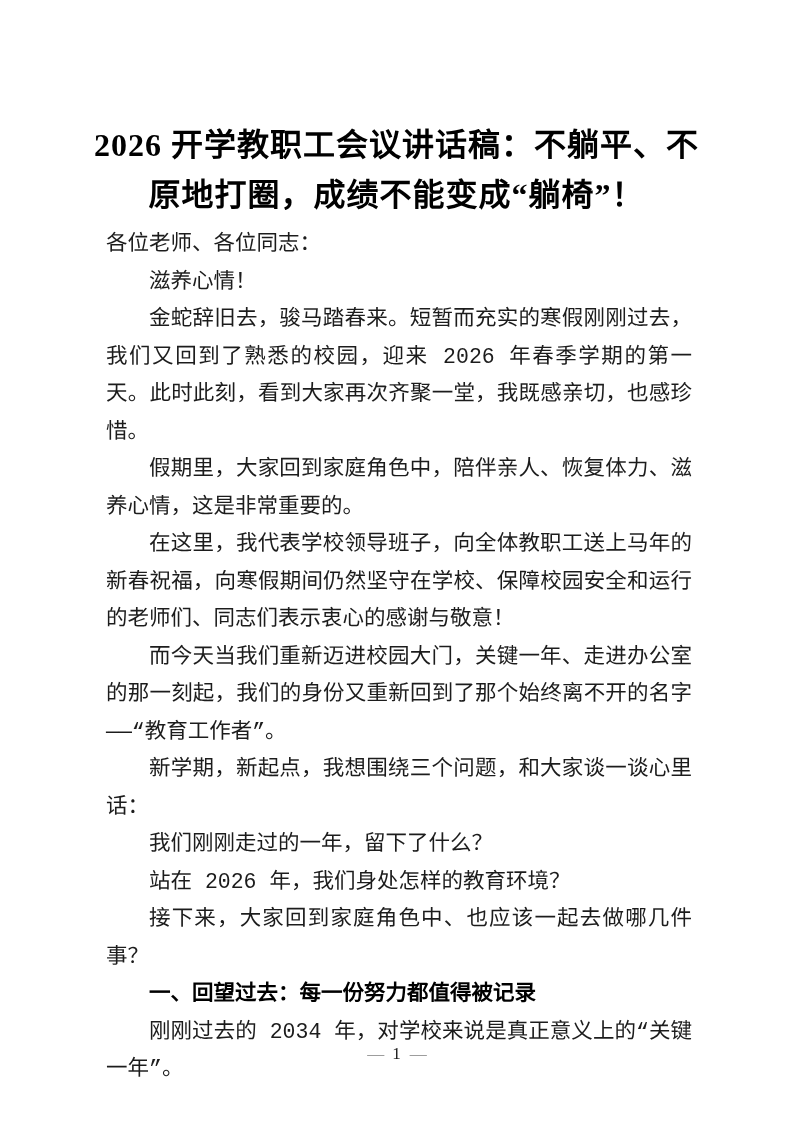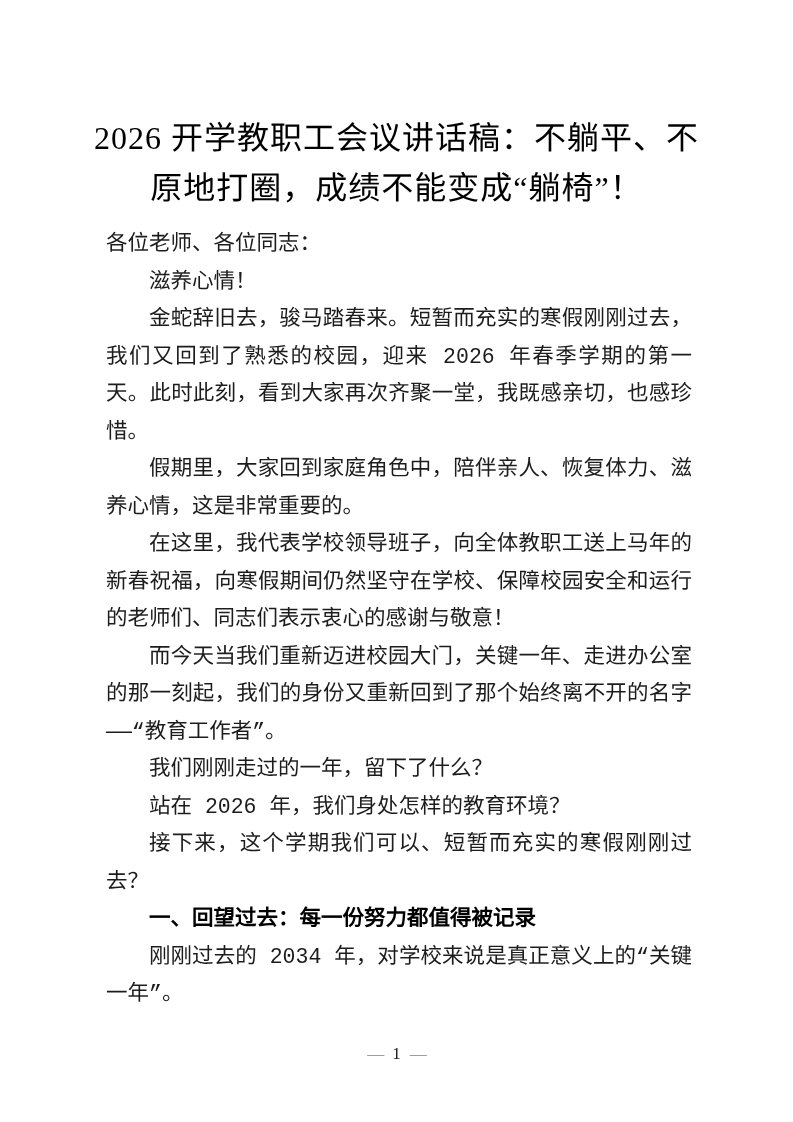--- a/index.html
+++ b/index.html
@@ -14,24 +14,24 @@
     background: #ffffff;
     overflow: hidden;
     font-family: "Liberation Serif", "DejaVu Serif", serif;
     color: #1c1c1c;
   }
   .doc-title {
     position: absolute;
     top: 108px;
     left: 50px;
     right: 50px;
-    margin: 5px;
+    margin: 12px;
     text-align: center;
     font-size: 32px;
-    font-weight: 400;
+    font-weight: 700;
     line-height: 50px;
     letter-spacing: 1px;
     color: #000000;
   }
   .title-line {
     display: block;
     white-space: nowrap;
   }
   .doc-body {
     position: absolute;
@@ -86,23 +86,24 @@
     <span class="title-line">原地打圈，成绩不能变成“躺椅”！</span>
   </h1>
 
   <div class="doc-body">
       <p class="para salutation">各位老师、各位同志：</p>
       <p class="para normal">滋养心情！</p>
       <p class="para normal">金蛇辞旧去，骏马踏春来。短暂而充实的寒假刚刚过去，我们又回到了熟悉的校园，迎来 2026 年春季学期的第一天。此时此刻，看到大家再次齐聚一堂，我既感亲切，也感珍惜。</p>
       <p class="para normal">假期里，大家回到家庭角色中，陪伴亲人、恢复体力、滋养心情，这是非常重要的。</p>
       <p class="para normal">在这里，我代表学校领导班子，向全体教职工送上马年的新春祝福，向寒假期间仍然坚守在学校、保障校园安全和运行的老师们、同志们表示衷心的感谢与敬意！</p>
       <p class="para normal">而今天当我们重新迈进校园大门，关键一年、走进办公室的那一刻起，我们的身份又重新回到了那个始终离不开的名字——“教育工作者”。</p>
+      <p class="para normal">新学期，新起点，我想围绕三个问题，和大家谈一谈心里话：</p>
       <p class="para normal">我们刚刚走过的一年，留下了什么？</p>
       <p class="para normal">站在 2026 年，我们身处怎样的教育环境？</p>
-      <p class="para normal">接下来，这个学期我们可以、短暂而充实的寒假刚刚过去？</p>
+      <p class="para normal">接下来，大家回到家庭角色中、也应该一起去做哪几件事？</p>
       <p class="para heading">一、回望过去：每一份努力都值得被记录</p>
       <p class="para normal">刚刚过去的 2034 年，对学校来说是真正意义上的“关键一年”。</p>
     </div>
 
   <div class="page-footer">
     <span class="footer-dash">—</span><span class="footer-pagenum">1</span><span class="footer-dash">—</span>
   </div>
 
 </div>
 

